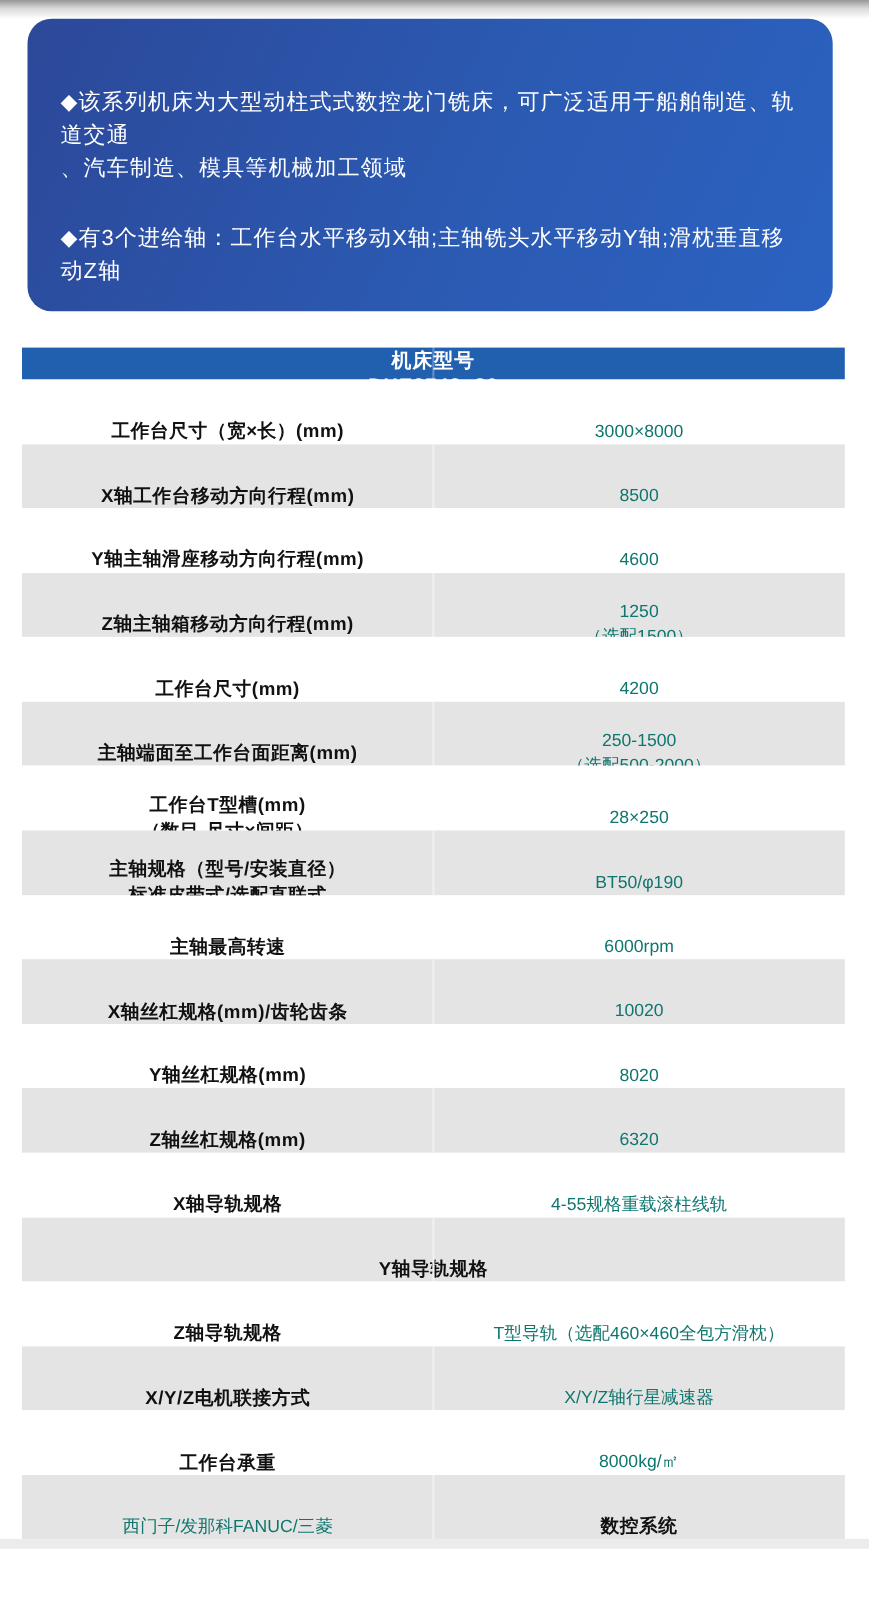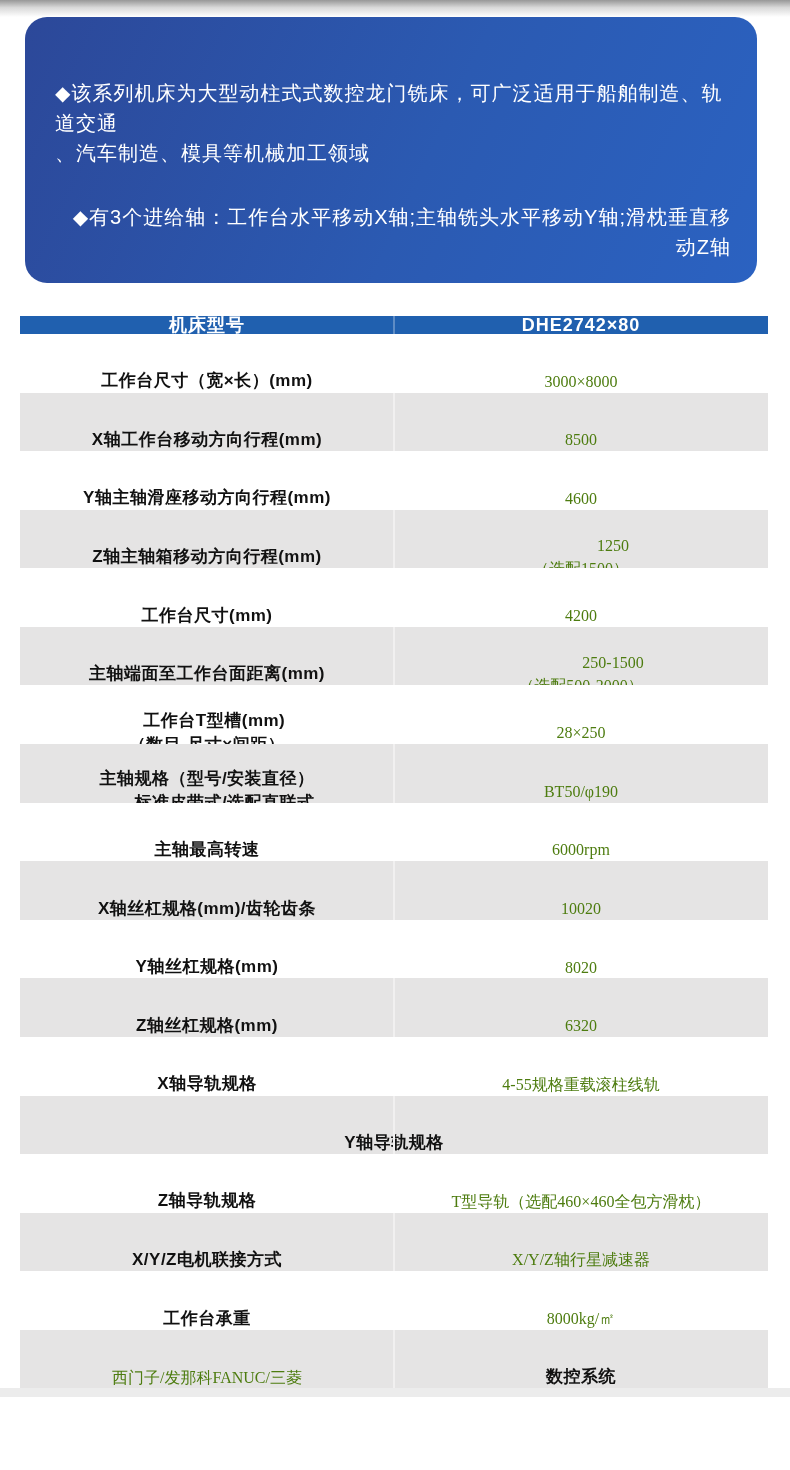--- a/index.html
+++ b/index.html
@@ -27,32 +27,33 @@
     padding: 20px 26px 0 30px;
   }
   .intro-paragraph {
     font-size: 20px;
     line-height: 30px;
     font-weight: 500;
     letter-spacing: 1px;
     white-space: pre-line;
   }
   .intro-paragraph.p0 { margin-bottom: 34px; margin-top: 41px; }
-  .intro-paragraph.p1 { margin-bottom: 31px; text-align: right; }
+  .intro-paragraph.p1 { margin-bottom: 31px; }
 
   
   .spec-table {
     width: 748px;
     margin: 33px 22px 0 20px;
   }
   .thead {
     display: flex;
-    height: 18px;
+    height: 29px;
     background: #2060af;
     position: relative;
+    flex-direction: column;
   }
   .thead::after {
     content: "";
     position: absolute;
     left: 50%;
     top: 0;
     bottom: 0;
     width: 2px;
     margin-left: -1px;
     background: rgba(255, 255, 255, 0.28);
@@ -82,38 +83,37 @@
     bottom: 0;
     width: 2px;
     margin-left: -1px;
     background: #f1f0f0;
   }
   .td {
     flex: 1 1 50%;
     display: flex;
     align-items: center;
     justify-content: center;
-    text-align: right;
+    text-align: center;
     white-space: pre-line;
     padding: 0 8px;
     margin-top: 36px;
   }
   .td.label {
     font-weight: bold;
     font-size: 17px;
     color: #111111;
     line-height: 24px;
     letter-spacing: 0.5px;
   }
   .td.value {
     font-size: 16px;
     font-weight: 500;
-    color: #4d7c0f;
+    color: #0f766e;
     line-height: 23px;
-    font-family: Liberation Serif, serif;
   }
 
   
   .bottom-strip {
     height: 9px;
     background: #ececec;
   }
 </style>
 </head>
 <body>

